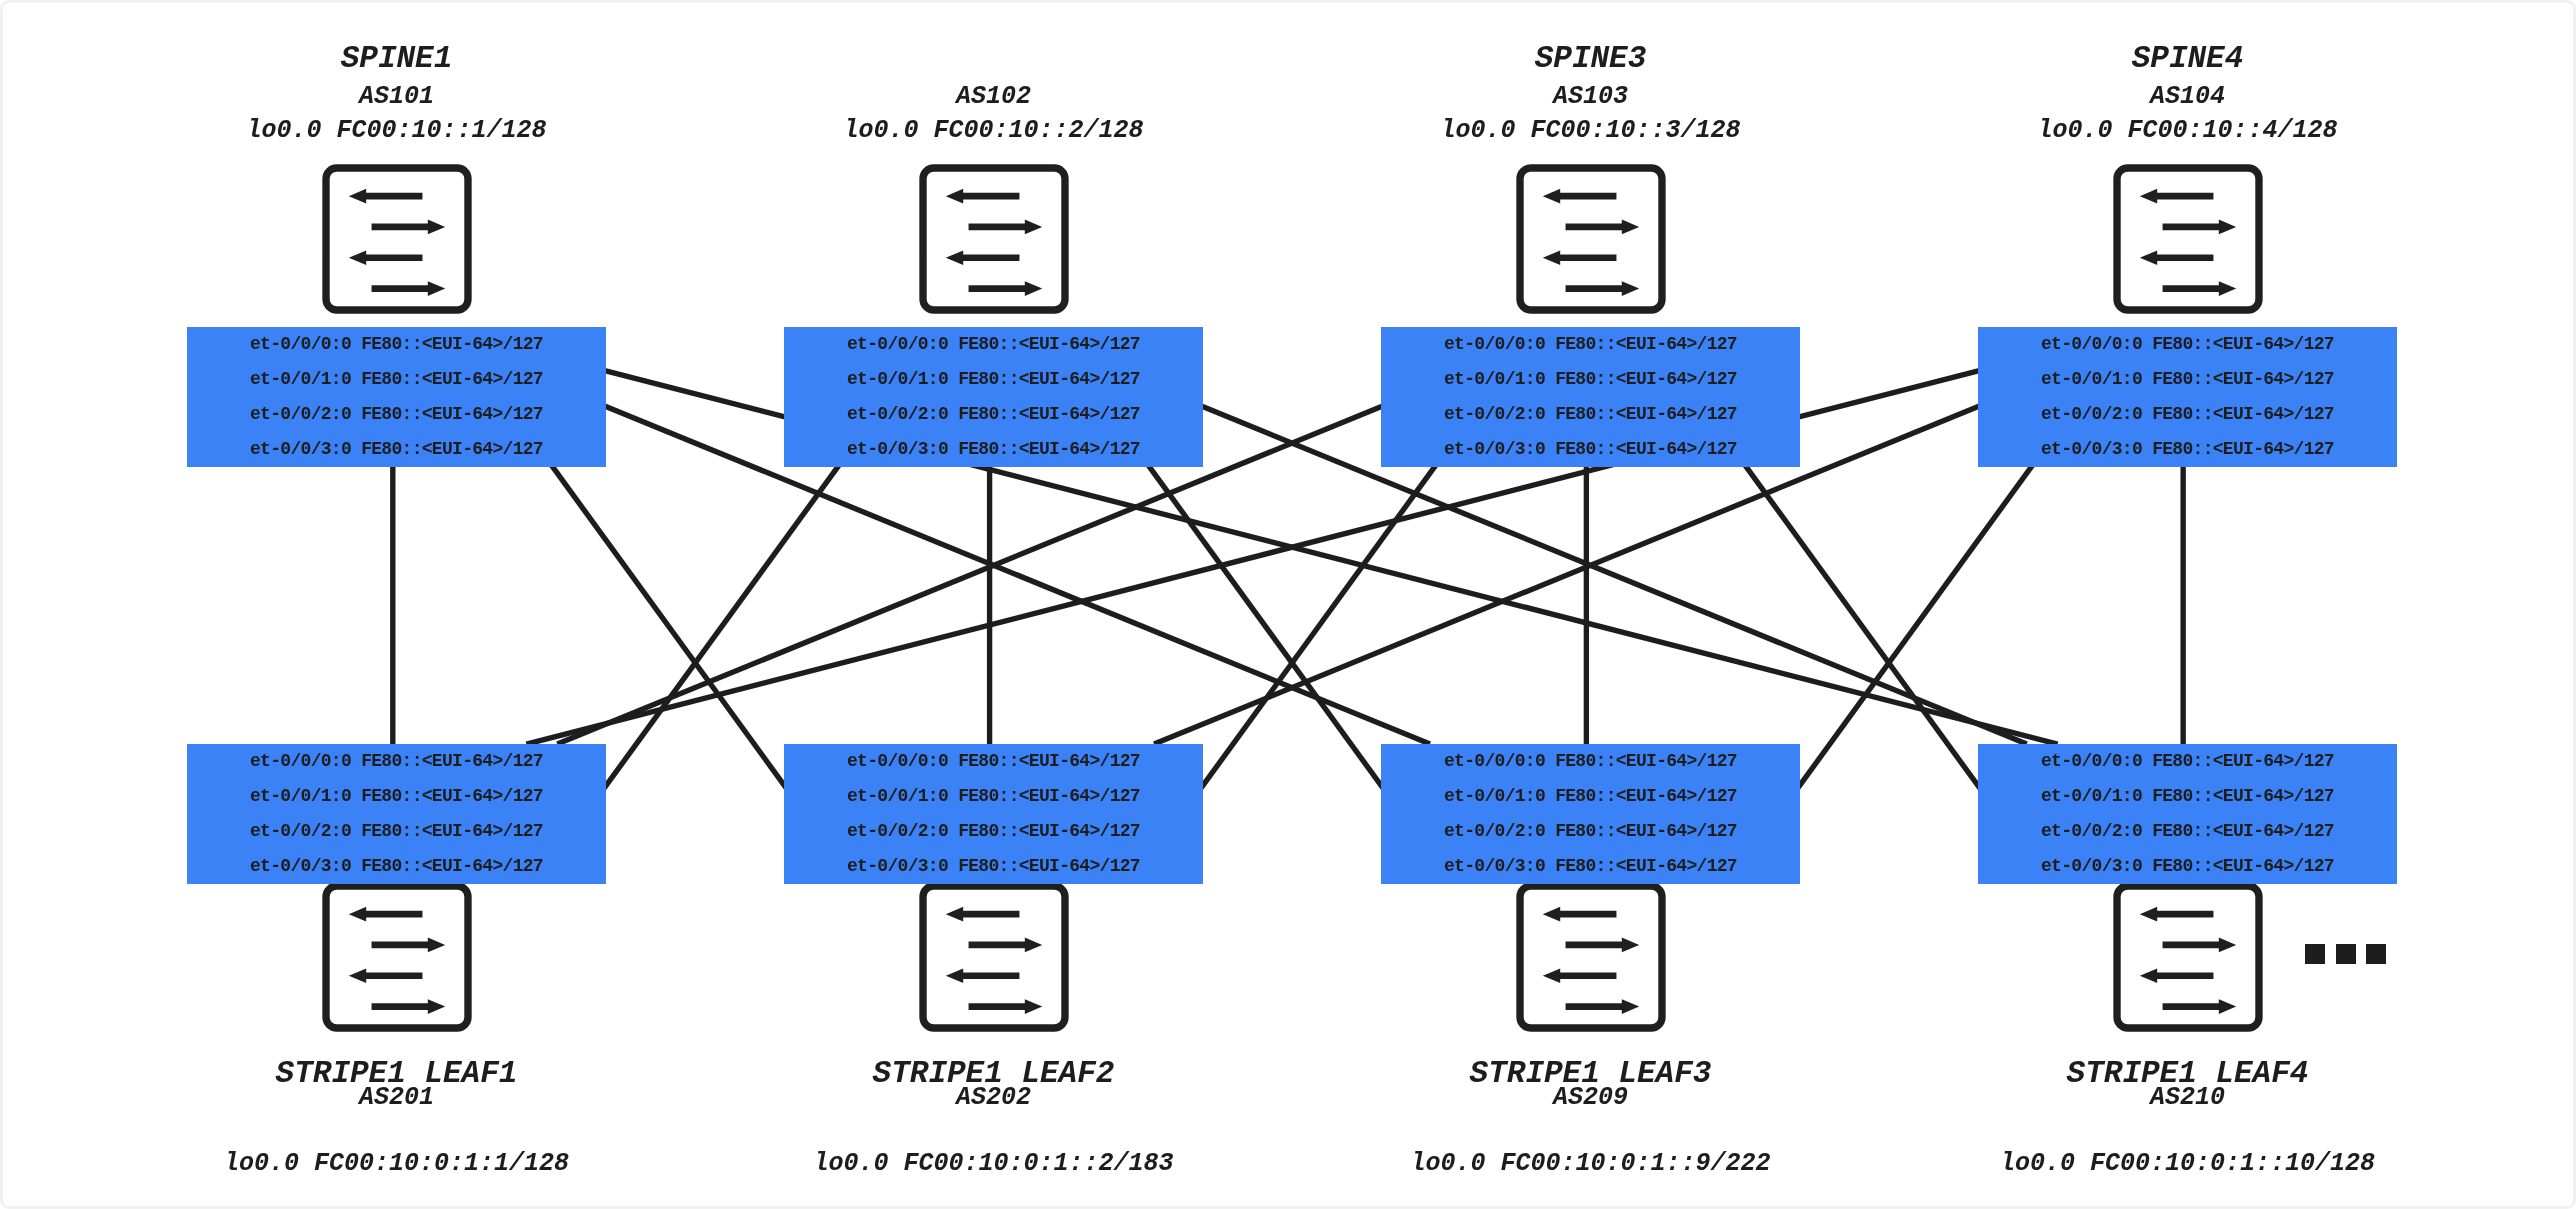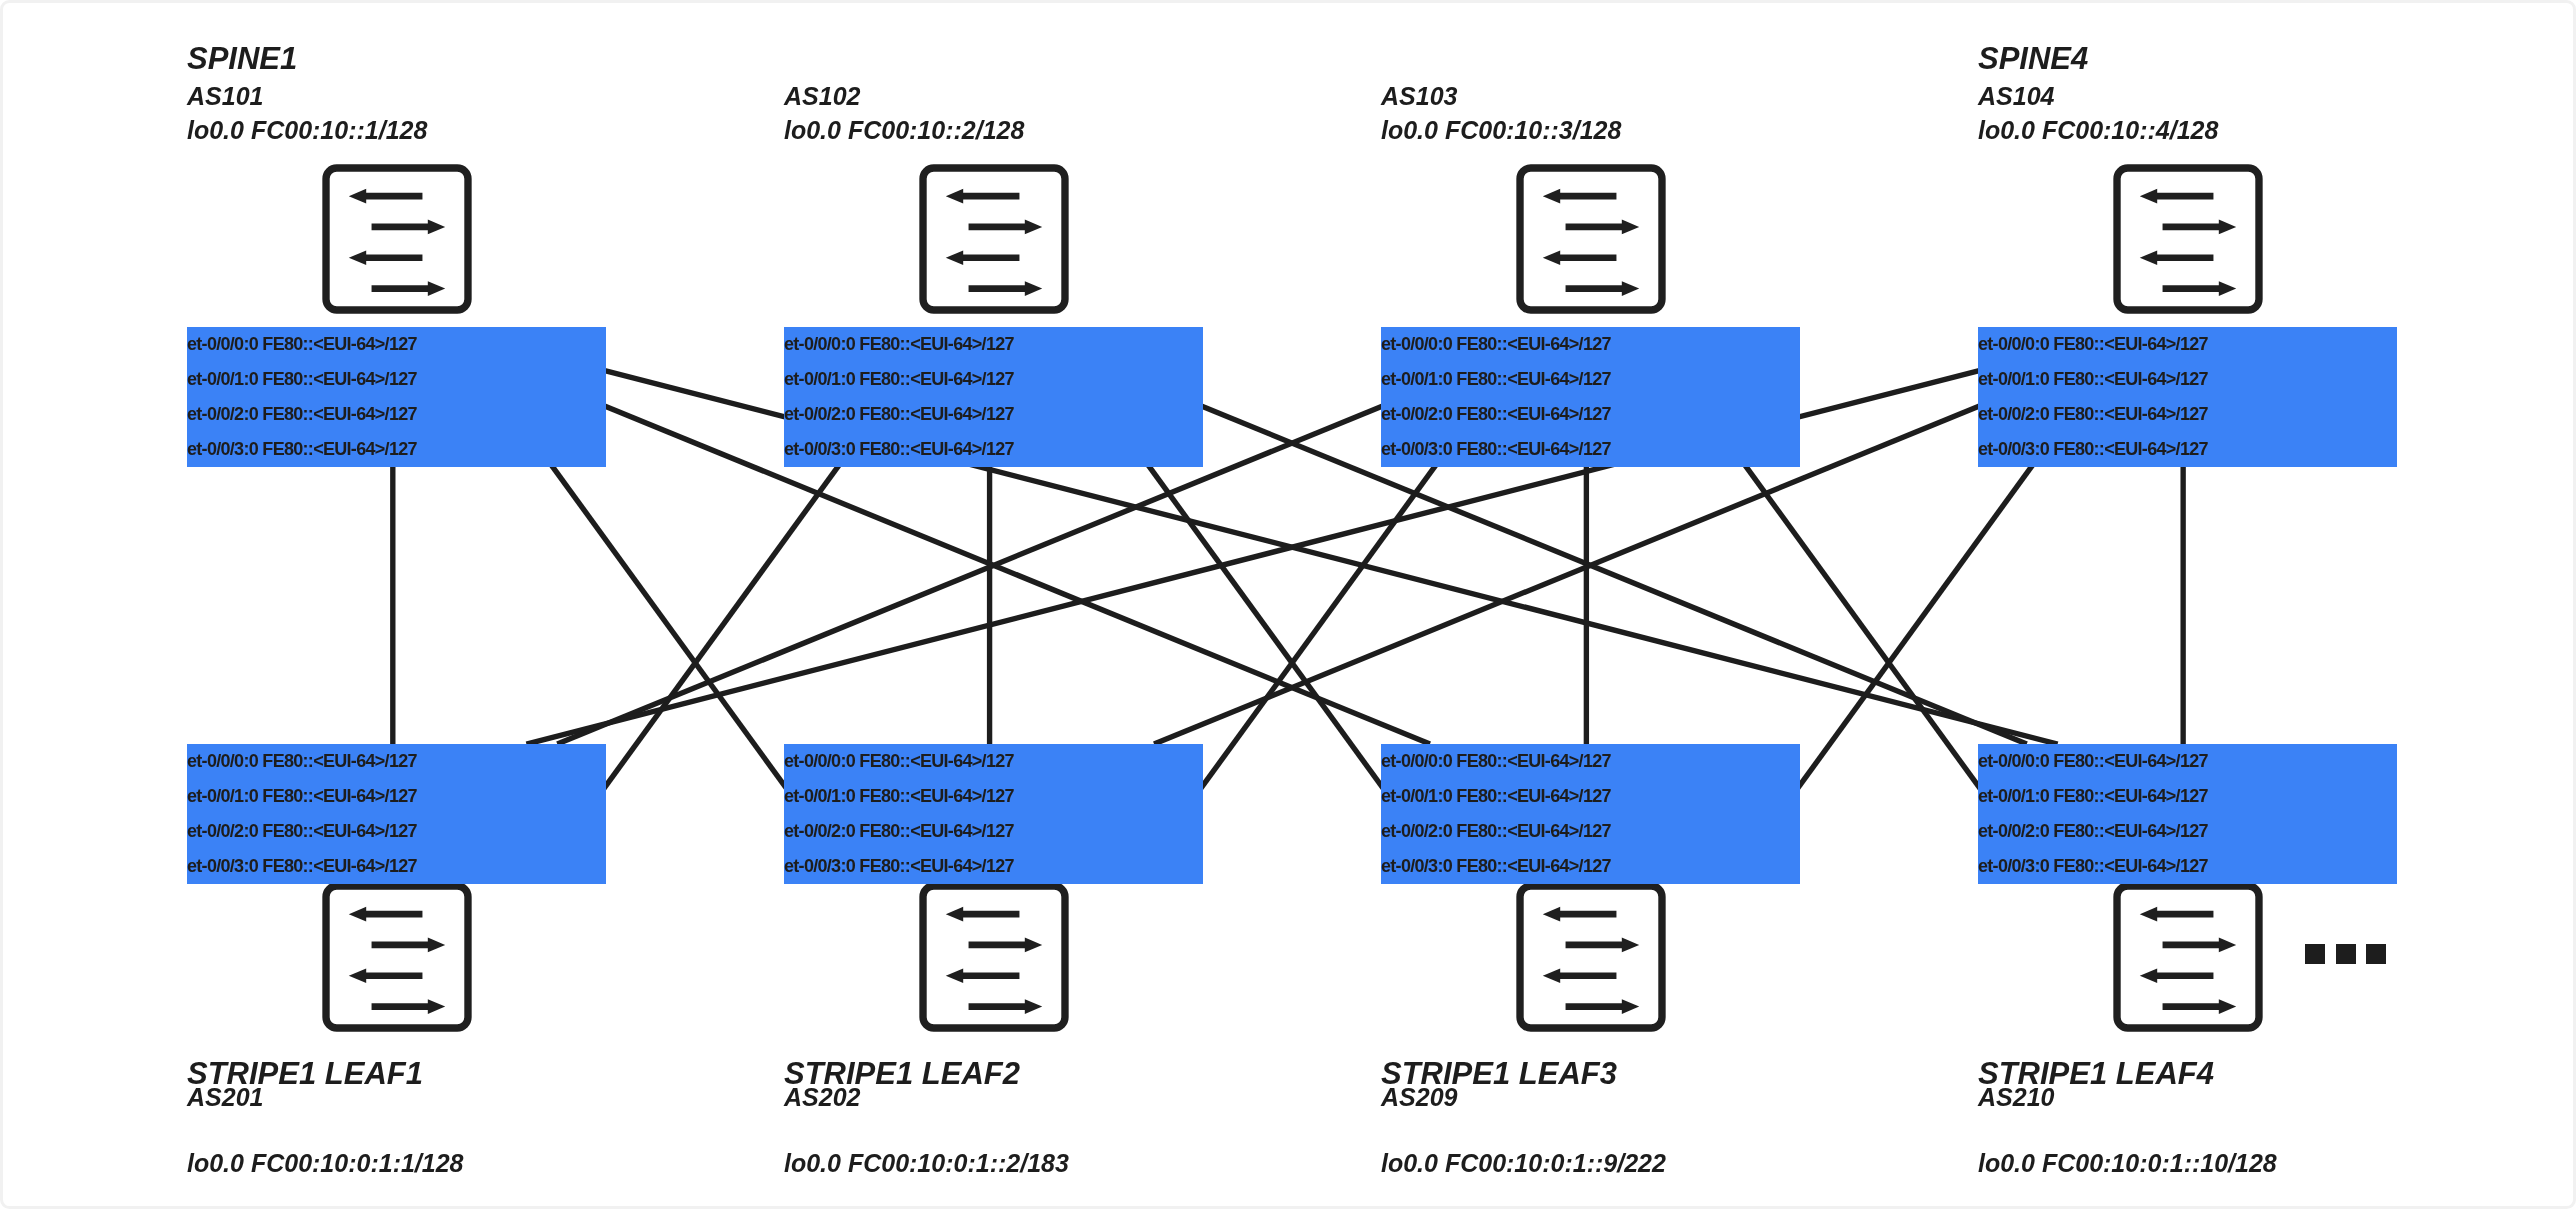--- a/index.html
+++ b/index.html
@@ -16,21 +16,21 @@
   }
   #links-layer {
     position: absolute; left: 0; top: 0;
     width: 2576px; height: 1209px;
   }
   .node {
     position: absolute; top: 0;
     width: 419px; height: 1209px;
     pointer-events: none;
   }
-  .node > div { position: absolute; left: 0; width: 419px; text-align: left; }
+  .node > div { position: absolute; left: 0; width: 419px; text-align: center; font-family: Liberation Mono, monospace; }
   .t-name {
     font-size: 31px; font-weight: bold; font-style: italic;
     letter-spacing: 0px; white-space: nowrap;
   }
   .t-as, .t-lo {
     font-size: 25px; font-weight: bold; font-style: italic;
     white-space: nowrap;
   }
   .spine .t-name { top: 38px; }
   .spine .t-as   { top: 79px; }
@@ -125,20 +125,21 @@
           </svg>
         </div>
     <div class="rows">
           <div>et-0/0/0:0 FE80::&lt;EUI-64&gt;/127</div>
           <div>et-0/0/1:0 FE80::&lt;EUI-64&gt;/127</div>
           <div>et-0/0/2:0 FE80::&lt;EUI-64&gt;/127</div>
           <div>et-0/0/3:0 FE80::&lt;EUI-64&gt;/127</div>
         </div>
   </div>
       <div class="node spine" style="left: 1378px;">
+    <div class="t-name">SPINE3</div>
     <div class="t-as">AS103</div>
     <div class="t-lo">lo0.0 FC00:10::3/128</div>
     <div class="icon">
           <svg width="150" height="150" viewBox="0 0 224 224">
             <rect x="6" y="6" width="212" height="212" rx="16" fill="#ffffff" stroke="#1f1f1f" stroke-width="11"></rect>
             <g stroke="#1f1f1f" stroke-width="10" fill="#1f1f1f">
               <line x1="150" y1="48" x2="62" y2="48"></line>
               <polygon points="66,37 66,59 40,48" stroke="none"></polygon>
               <line x1="74" y1="94" x2="162" y2="94"></line>
               <polygon points="158,83 158,105 184,94" stroke="none"></polygon>

